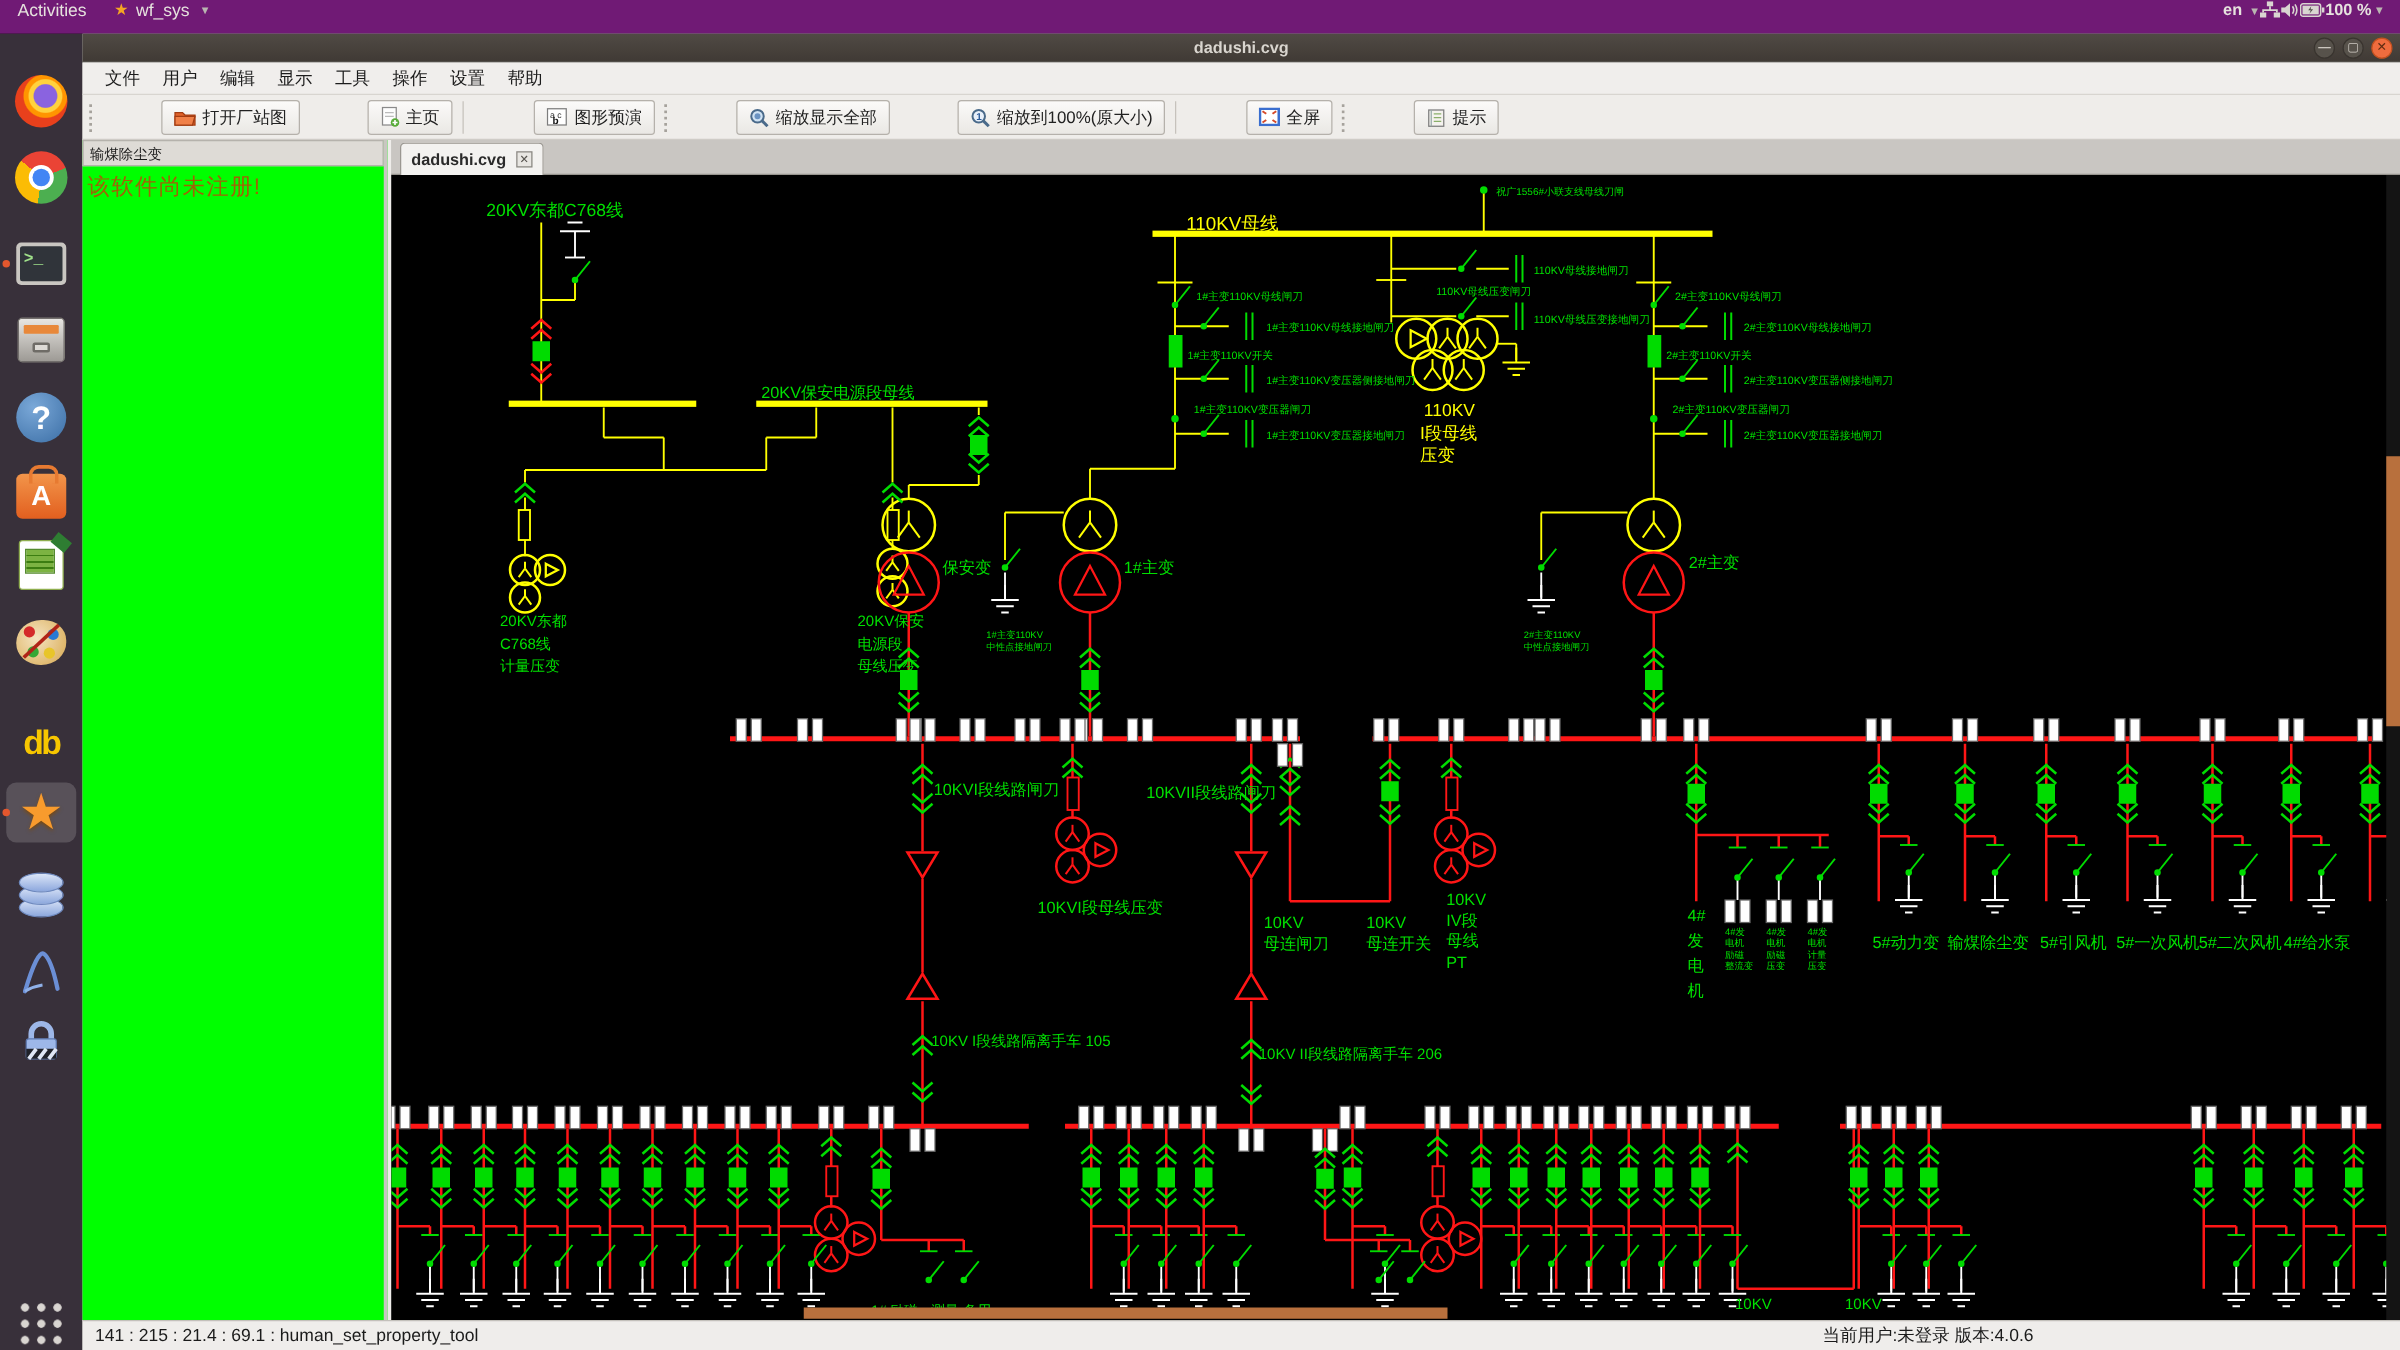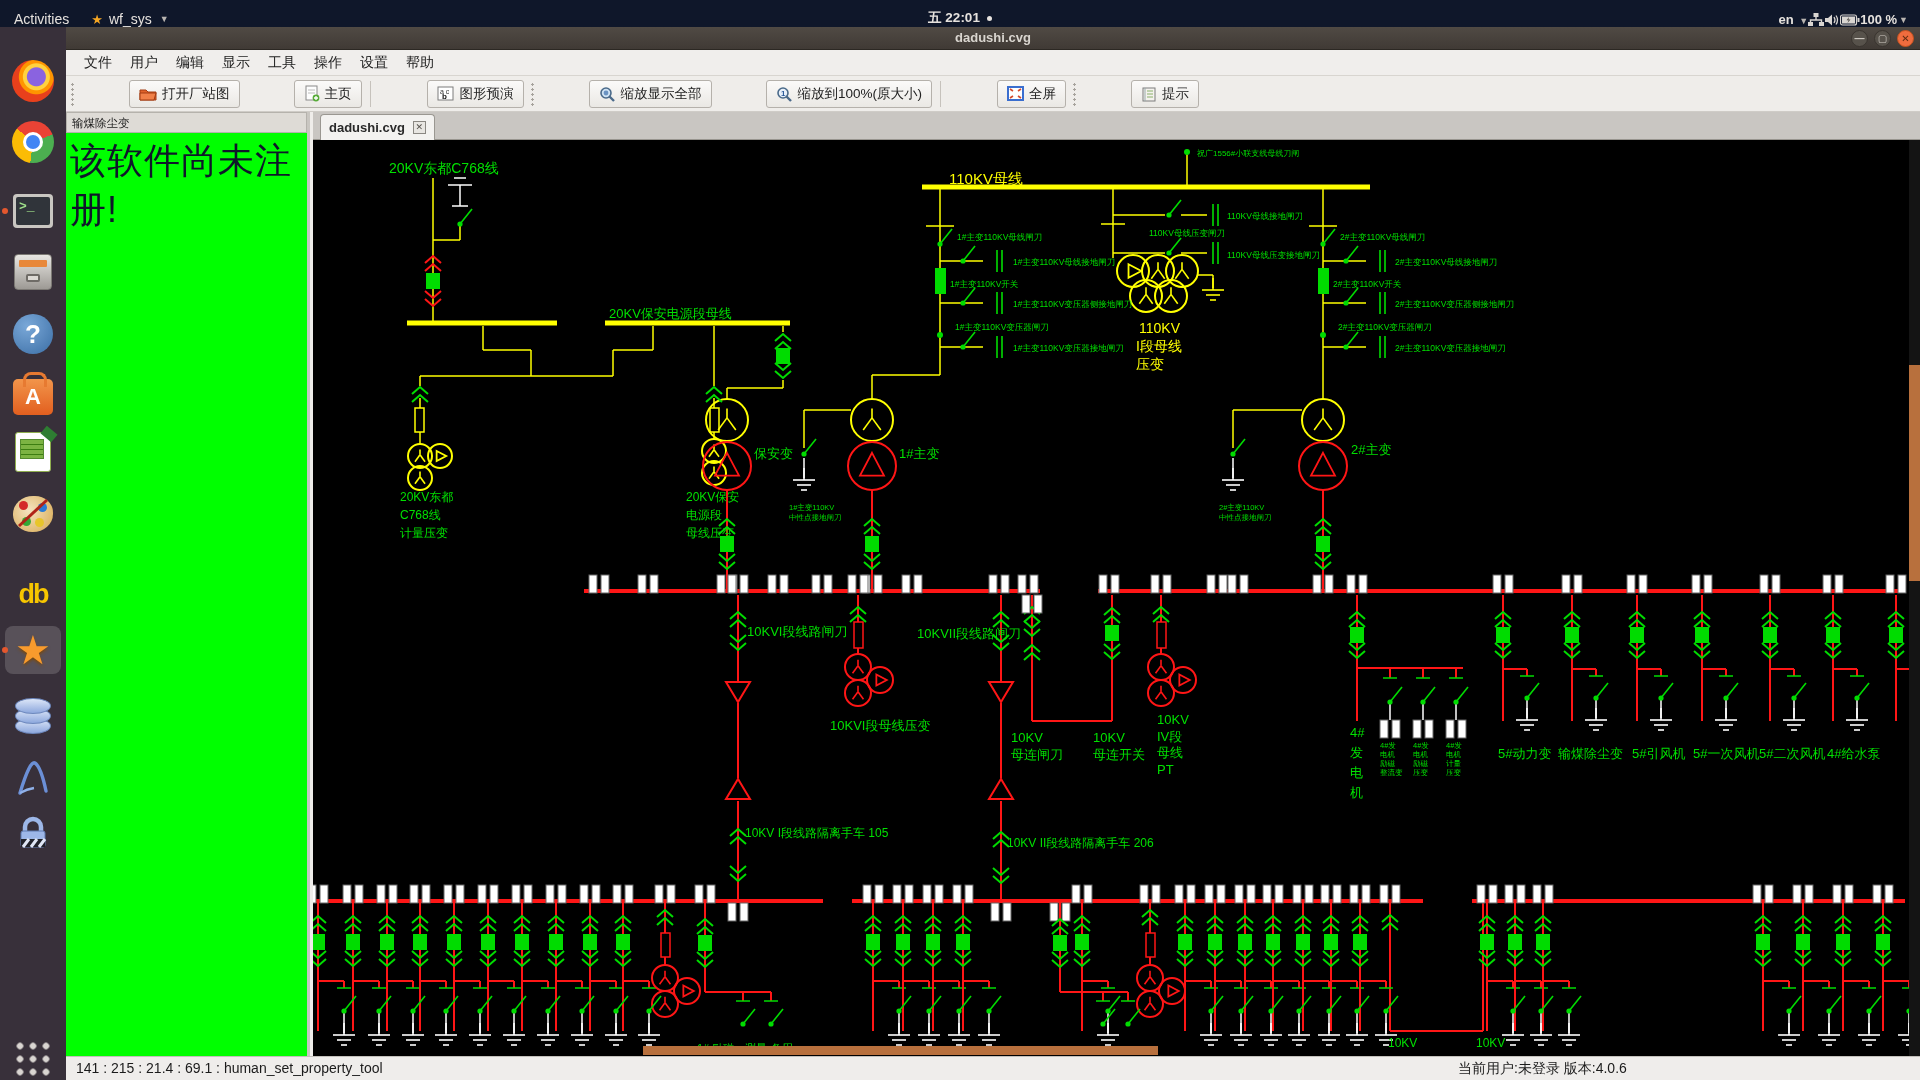--- a/index.html
+++ b/index.html
@@ -1,21 +1,21 @@
 <!DOCTYPE html>
 <html><head>
 <meta charset="utf-8">
 <style>
   html,body{margin:0;padding:0;background:#111;}
   *{box-sizing:border-box;font-family:"Liberation Sans","DejaVu Sans",sans-serif;}
   .screen{position:relative;width:1920px;height:1080px;overflow:hidden;background:#000;}
 
   
-  .topbar{position:absolute;left:0;top:0;width:1920px;height:27px;background:#0f172a;color:#e6e2de;
-          display:flex;align-items:flex-end;font-size:14px;}
+  .topbar{position:absolute;left:0;top:0;width:1920px;height:27px;background:#701a75;color:#e6e2de;
+          display:flex;align-items:flex-start;font-size:14px;}
   .tb-left{display:flex;align-items:center;gap:18px;margin-left:10px;}
   .activities{padding:0 4px;}
   .appmenu{display:flex;align-items:center;gap:6px;}
   .appmenu .star{color:#f5a623;font-size:13px;}
   .caret{font-size:9px;color:#b9b5b1;margin-left:2px;}
   .tb-clock{position:absolute;left:0;right:0;text-align:center;font-weight:bold;font-size:13.5px;}
   .tb-clock .notif-dot{display:inline-block;width:5px;height:5px;border-radius:50%;background:#e7e3df;margin-left:7px;vertical-align:middle;}
   .tb-right{margin-left:auto;display:flex;align-items:center;margin-right:12px;font-weight:bold;font-size:13px;}
   .tray-svg{display:block;}
 
@@ -46,21 +46,21 @@
   .handle{width:5px;height:24px;background:radial-gradient(circle,#a6a29c 1px,transparent 1.4px);background-size:5px 5px;}
   .tsep{width:1px;height:26px;background:#c6c2bc;margin:0 2px;}
   .tbtn{display:flex;align-items:center;gap:5px;padding:4px 9px;border:1px solid #b5b1ab;border-radius:3px;
         background:linear-gradient(#fbfaf9,#eae8e4);white-space:nowrap;margin-left:48px;}
   .tbtn svg{display:block;}
 
   
   .sidebar{position:absolute;left:0;top:85px;width:244px;bottom:24px;background:#00ff00;border-right:3px solid #c9c6c1;}
   .sidebar-header{height:21px;background:#dedbd6;border:1px solid #b5b2ac;font-size:11.5px;color:#1a1a1a;
                   padding:3px 0 0 5px;}
-  .sidebar-msg{color:#0f172a;font-size:36px;padding:4px 2px 0 4px;letter-spacing:1px;}
+  .sidebar-msg{color:#a16207;font-size:18px;padding:4px 2px 0 4px;letter-spacing:1px;}
   .main{position:absolute;left:247px;top:85px;right:0;bottom:24px;background:#c9c6c2;}
   .tabbar{position:absolute;left:0;top:0;width:100%;height:28px;background:#c9c6c2;border-bottom:1px solid #98958f;}
   .tab{position:absolute;left:7px;top:2px;height:26px;background:#f3f2f0;border:1px solid #9a9791;border-bottom:none;
        border-radius:4px 4px 0 0;display:flex;align-items:center;gap:8px;padding:0 8px;font-size:13px;font-weight:bold;color:#2a2a2a;}
   .tab-close{width:13px;height:13px;border:1px solid #8a8782;background:#e8e6e2;color:#55524d;font-size:9px;
              line-height:11px;text-align:center;font-weight:normal;}
   .canvas{position:absolute;left:0;top:28px;right:0;bottom:0;background:#000;overflow:hidden;}
 
   .statusbar{position:absolute;left:0;bottom:0;width:100%;height:24px;background:#efedeb;border-top:1px solid #c3c0bb;
              font-size:14px;color:#1b1b1b;}
@@ -104,21 +104,20 @@
 
   <div class="topbar">
     <div class="tb-left">
       <span class="activities">Activities</span>
       <span class="appmenu">
         <span class="star">★</span>
         <span>wf_sys</span>
         <span class="caret">▼</span>
       </span>
     </div>
-    <div class="tb-clock"><span>五 22:01</span><span class="notif-dot"></span></div>
     <div class="tb-right">
       <span><span>en</span> <span class="caret">▼</span></span>
       <svg class="tray-svg" width="16" height="14" viewBox="0 0 16 14">
           <rect x="5.5" y="0" width="5" height="4" fill="#d9d5d1"></rect>
           <rect x="0" y="9" width="5" height="4" fill="#d9d5d1"></rect>
           <rect x="11" y="9" width="5" height="4" fill="#d9d5d1"></rect>
           <path d="M8 4 v3 M2.5 9 v-2 h11 v2" stroke="#d9d5d1" stroke-width="1.4" fill="none"></path>
         </svg>
       <svg class="tray-svg" width="16" height="14" viewBox="0 0 16 14">
           <polygon points="1,5 4,5 8,1.5 8,12.5 4,9 1,9" fill="#d9d5d1"></polygon>

